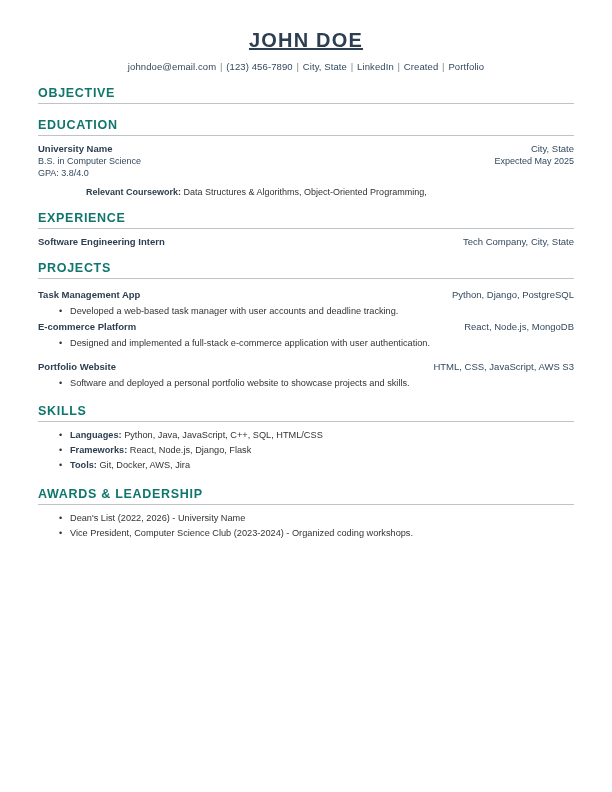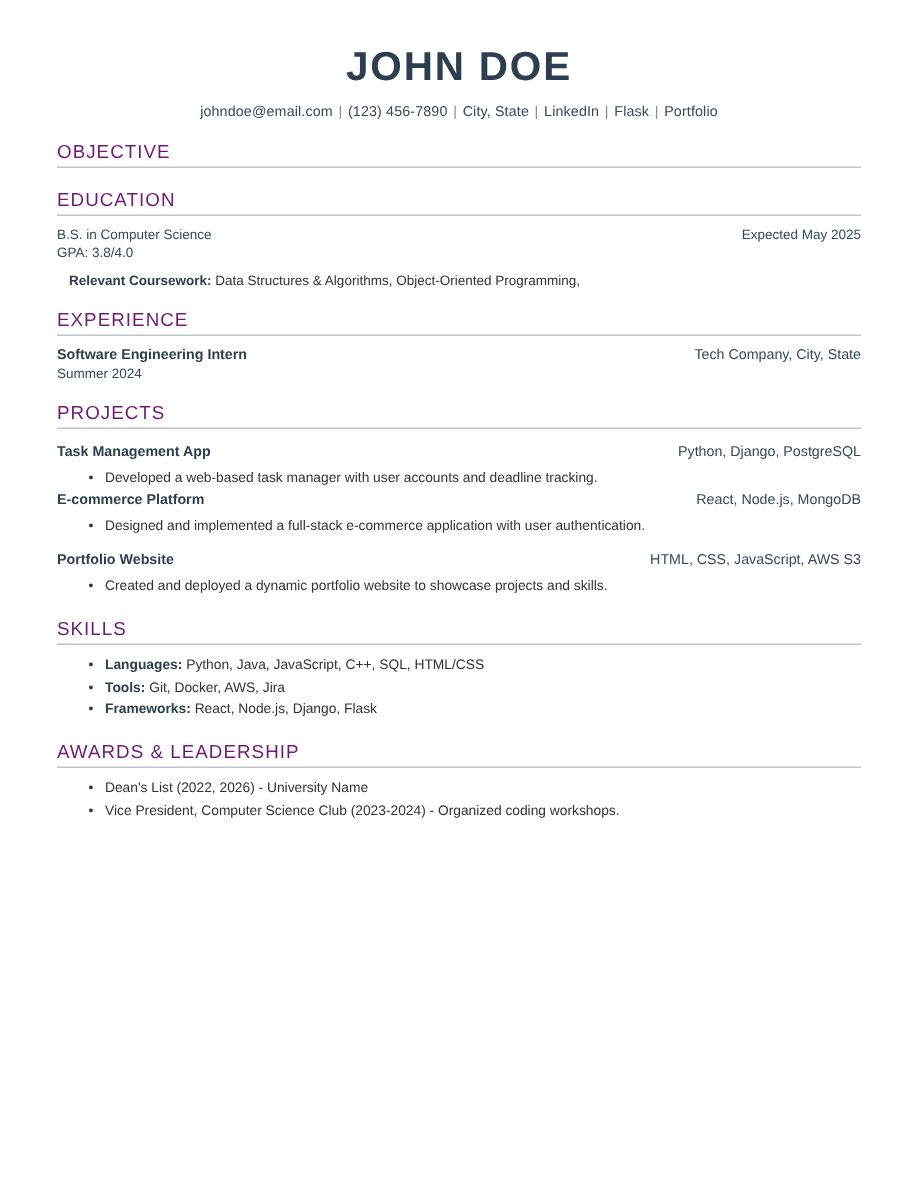--- a/index.html
+++ b/index.html
@@ -16,45 +16,46 @@
   }
   .page {
     width: 612px;
     height: 792px;
     box-sizing: border-box;
     padding: 26px 38px 0 38px;
     position: relative;
   }
   .name {
     text-align: center;
-    font-size: 27px;
+    font-size: 20px;
     font-weight: bold;
     letter-spacing: 1.2px;
     color: #2c3e50;
     margin: 2px 0 0 0;
     line-height: 1.2;
+    text-decoration: underline;
   }
   .contact {
     text-align: center;
     font-size: 9.5px;
     color: #34495e;
     margin-top: 9px;
     letter-spacing: 0.1px;
   }
   .contact .sep {
     color: #7f8c8d;
     padding: 0 1px;
   }
   .section {
     margin-top: 14px;
   }
   .section-title {
     font-size: 12.5px;
-    font-weight: normal;
-    color: #701a75;
+    font-weight: bold;
+    color: #0f766e;
     letter-spacing: 0.7px;
     padding-bottom: 3px;
     border-bottom: 1px solid #bdc3c7;
     margin-bottom: 7px;
   }
   .body-text {
     font-size: 9.5px;
     color: #333333;
     line-height: 1.55;
     padding: 0 8px;
@@ -87,20 +88,21 @@
     margin-top: 2px;
   }
   .coursework {
     font-size: 9px;
     color: #333333;
     margin-top: 9px;
     padding: 0 8px;
   }
   .coursework b {
     color: #2c3e50;
+    margin-left: 40px;
   }
   ul.bullets {
     margin: 5px 0 0 0;
     padding-left: 32px;
     list-style: none;
   }
   ul.bullets li {
     font-size: 9.2px;
     color: #333333;
     line-height: 1.5;
@@ -139,52 +141,55 @@
 
   <div class="contact">
     <span>johndoe@email.com</span>
     <span class="sep">|</span>
     <span>(123) 456-7890</span>
     <span class="sep">|</span>
     <span>City, State</span>
     <span class="sep">|</span>
     <span>LinkedIn</span>
     <span class="sep">|</span>
-    <span>Flask</span>
+    <span>Created</span>
     <span class="sep">|</span>
     <span>Portfolio</span>
   </div>
 
   <div class="section">
     <div class="section-title">OBJECTIVE</div>
   </div>
 
   <div class="section">
     <div class="section-title">EDUCATION</div>
     <div class="entry-block">
+      <div class="row">
+        <span class="left">University Name</span>
+        <span class="right">City, State</span>
+      </div>
       <div class="subrow">
         <span>B.S. in Computer Science</span>
         <span>Expected May 2025</span>
       </div>
       <div class="small-line">GPA: 3.8/4.0</div>
       <div class="coursework">
         <b>Relevant Coursework:</b>
         <span>Data Structures &amp; Algorithms, Object-Oriented Programming,</span>
       </div>
     </div>
   </div>
 
   <div class="section">
     <div class="section-title">EXPERIENCE</div>
     <div class="entry-block">
       <div class="row">
         <span class="left">Software Engineering Intern</span>
         <span class="right">Tech Company, City, State</span>
       </div>
-      <div class="small-line">Summer 2024</div>
     </div>
   </div>
 
   <div class="section">
     <div class="section-title">PROJECTS</div>
 
     <div class="project-block">
       <div class="row">
         <span class="left">Task Management App</span>
         <span class="right">Python, Django, PostgreSQL</span>
@@ -203,39 +208,39 @@
         <li>Designed and implemented a full-stack e-commerce application with user authentication.</li>
       </ul>
     </div>
 
     <div class="project-block">
       <div class="row">
         <span class="left">Portfolio Website</span>
         <span class="right">HTML, CSS, JavaScript, AWS S3</span>
       </div>
       <ul class="bullets">
-        <li>Created and deployed a dynamic portfolio website to showcase projects and skills.</li>
+        <li>Software and deployed a personal portfolio website to showcase projects and skills.</li>
       </ul>
     </div>
   </div>
 
   <div class="section">
     <div class="section-title">SKILLS</div>
     <ul class="bullets skills-list">
       <li>
         <b>Languages:</b>
         <span>Python, Java, JavaScript, C++, SQL, HTML/CSS</span>
       </li>
       <li>
+        <b>Frameworks:</b>
+        <span>React, Node.js, Django, Flask</span>
+      </li>
+      <li>
         <b>Tools:</b>
         <span>Git, Docker, AWS, Jira</span>
-      </li>
-      <li>
-        <b>Frameworks:</b>
-        <span>React, Node.js, Django, Flask</span>
       </li>
     </ul>
   </div>
 
   <div class="section">
     <div class="section-title">AWARDS &amp; LEADERSHIP</div>
     <ul class="bullets">
       <li>Dean's List (2022, 2026) - University Name</li>
       <li>Vice President, Computer Science Club (2023-2024) - Organized coding workshops.</li>
     </ul>

